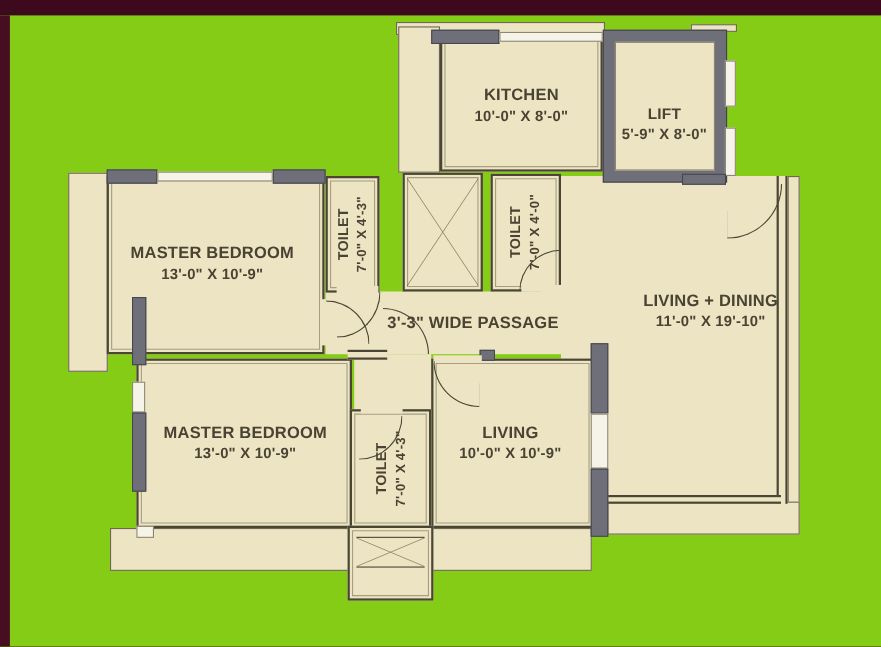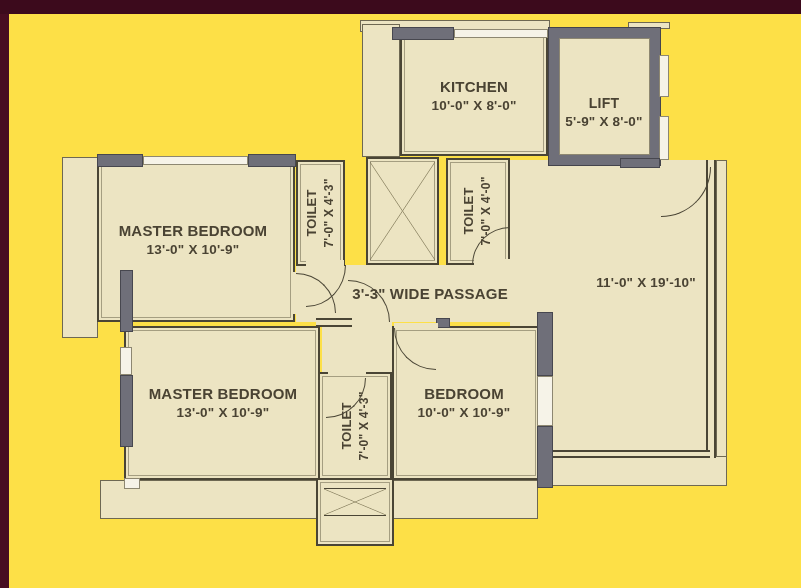--- a/index.html
+++ b/index.html
@@ -1,18 +1,18 @@
 <!DOCTYPE html>
 <html><head>
 <meta charset="utf-8">
 <style>
   html,body{margin:0;padding:0;background:#2a0512;}
   .stage{
     position:relative;width:801px;height:588px;overflow:hidden;
-    background:#fde047;
+    background:#84cc16;
     font-family:"Liberation Sans", sans-serif;
     --room:#ece4c2;
     --line:#4a4535;
     --gray:#6f6f79;
     --win:#f6f3e8;
     --xline:#9a9271;
     --text:#4a4333;
   }
   .el{position:absolute;box-sizing:border-box;}
   .bgstrip{background:#3c0a1c;}
@@ -135,31 +135,32 @@
   </div>
   <div class="lbl lbl-rot" style="left:320px;top:213px;">
     <span class="rname">TOILET</span>
     <span class="rdims">7'-0" X 4'-3"</span>
   </div>
   <div class="lbl lbl-rot" style="left:477px;top:211px;">
     <span class="rname">TOILET</span>
     <span class="rdims">7'-0" X 4'-0"</span>
   </div>
   <div class="lbl" style="left:646px;top:283px;">
+    <span class="rname">LIVING + DINING</span>
     <span class="rdims">11'-0" X 19'-10"</span>
   </div>
   <div class="lbl" style="left:430px;top:294px;">
     <span class="rname">3'-3" WIDE PASSAGE</span>
   </div>
   <div class="lbl" style="left:223px;top:403px;">
     <span class="rname">MASTER BEDROOM</span>
     <span class="rdims">13'-0" X 10'-9"</span>
   </div>
   <div class="lbl" style="left:464px;top:403px;">
-    <span class="rname">BEDROOM</span>
+    <span class="rname">LIVING</span>
     <span class="rdims">10'-0" X 10'-9"</span>
   </div>
   <div class="lbl lbl-rot" style="left:355px;top:426px;">
     <span class="rname">TOILET</span>
     <span class="rdims">7'-0" X 4'-3"</span>
   </div>
 
 </div>
 
 </body></html>

